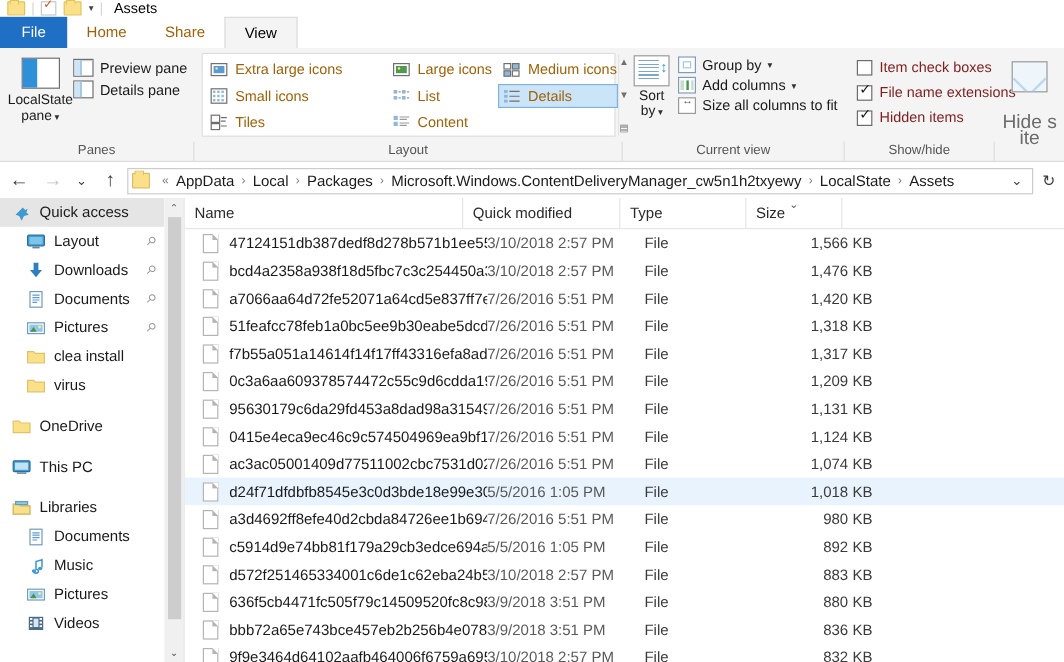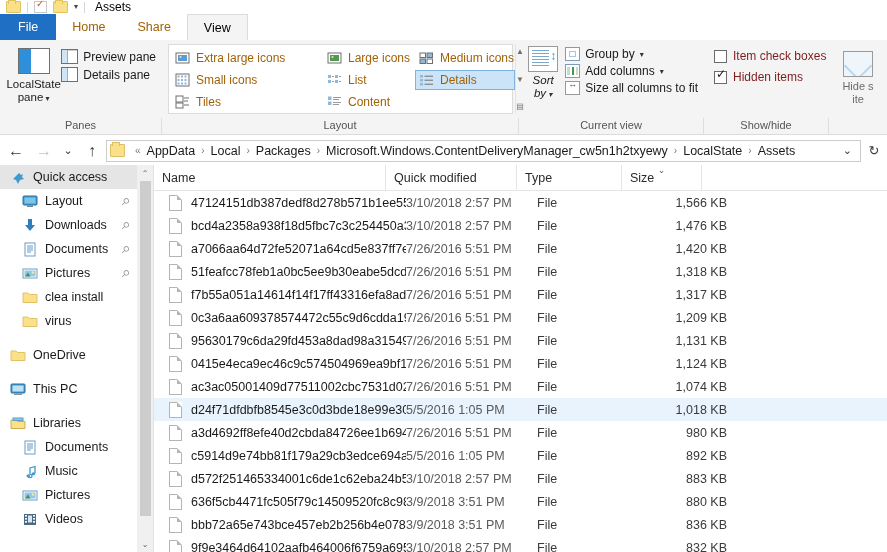--- a/index.html
+++ b/index.html
@@ -88,21 +88,21 @@
   .lcol.c3 { width: 100px; }
   .litem { display: flex; align-items: center; gap: 6px; height: 20px; padding: 0 4px; font-size: 12px; color: #a16207; cursor: default; white-space: nowrap; }
   .litem.sel { background: #cce4f7; border: 1px solid #7eb4e2; padding: 0 3px; }
   .vicon { width: 15px; height: 14px; flex-shrink: 0; }
   .layout-scroll { width: 15px; border-left: 1px solid #e4e4e4; display: flex; flex-direction: column; justify-content: space-between; align-items: center; padding: 2px 0; }
   .layout-scroll span { font-size: 8px; color: #707070; line-height: 9px; }
 
   
   .g-view { width: 185px; }
   .sortbtn { width: 44px; display: flex; flex-direction: column; align-items: center; padding-top: 2px; cursor: default; }
-  .sortbtn .lbl { font-size: 11.5px; line-height: 13px; text-align: center; margin-top: 2px; color: #1a1a1a; font-style: italic; }
+  .sortbtn .lbl { font-size: 11.5px; line-height: 13px; text-align: center; margin-top: 2px; color: #1a1a1a; }
   .ico-sort { width: 30px; height: 26px; border: 1px solid #9a9a9a; background: #fff; position: relative; }
   .ico-sort:before { content:""; position:absolute; left:3px; top:3px; right:8px; bottom:3px;
     background: repeating-linear-gradient(to bottom, #7ba7cc 0 1px, transparent 1px 3px); }
   .ico-sort:after { content:"↕"; position:absolute; right:1px; top:3px; font-size:12px; color:#3f9ad0; line-height:1; }
   .viewcol { display: flex; flex-direction: column; gap: 3px; padding-top: 3px; padding-left: 4px; }
   .ico-groupby { width:15px; height:14px; border:1px solid #7f9db9; background:#fff; flex-shrink:0; position:relative; }
   .ico-groupby:after { content:""; position:absolute; left:3px; top:3px; right:3px; bottom:3px; border:1px solid #a9c6e0; }
   .ico-addcol { width:15px; height:14px; border:1px solid #7f9db9; background:#fff; flex-shrink:0; display:flex; }
   .ico-addcol i { display:block; width:4px; margin:2px 1px; background:#3f9a4e; }
   .ico-addcol u { display:block; width:4px; margin:2px 1px; background:#c9dcc9; }
@@ -112,21 +112,21 @@
 
   
   .g-show { width: 125px; }
   .chkrow { display: flex; align-items: center; gap: 6px; height: 20px; font-size: 12px; color: #7f1d1d; white-space: nowrap; cursor: default; }
   .chkbox { width: 13px; height: 13px; border: 1px solid #6b6b6b; background: #fff; flex-shrink: 0; position: relative; }
   .chkbox.on:after { content:"✓"; position:absolute; left:1px; top:-4px; font-size:12px; color:#1a1a1a; line-height:1; }
   .g-hide { width: 58px; }
   .hidebtn { display: flex; flex-direction: column; align-items: center; padding-top: 3px; width: 100%; cursor: default; }
   .ico-hide { width: 30px; height: 26px; border: 1px solid #9a9a9a; background: #eef5fb; position: relative; overflow: hidden; }
   .ico-hide:after { content:""; position:absolute; left:4px; top:4px; width:18px; height:18px; border-left:2px solid #bcd7ee; border-bottom:2px solid #bcd7ee; transform: rotate(-45deg); }
-  .hidebtn .lbl { font-size: 11px; color: #6b6b6b; text-align: center; line-height: 13px; margin-top: 3px; white-space: nowrap; }
+  .hidebtn .lbl { font-size: 16px; color: #6b6b6b; text-align: center; line-height: 13px; margin-top: 19px; white-space: nowrap; }
 
   
   .addressbar {
     position: absolute; left: 0; top: 136px; width: 887px; height: 29px;
     background: #ffffff; display: flex; align-items: center; padding: 0 2px;
   }
   .navbtn { width: 28px; height: 26px; display:flex; align-items:center; justify-content:center; font-size: 16px; color: #3a3a3a; cursor: default; }
   .navbtn.dim { color: #c3c3c3; }
   .navbtn.small { width: 20px; font-size: 11px; color: #3a3a3a; }
   .crumbbox {
@@ -392,20 +392,24 @@
       </div>
       <div class="group-label">Current view</div>
     </div>
 
     <div class="group g-show">
       <div class="group-body" style="padding-top:6px; padding-left:10px;">
         <div style="display:flex;flex-direction:column;gap:1px;">
           <div class="chkrow">
             <span class="chkbox"></span>
             <span>Item check boxes</span>
+          </div>
+          <div class="chkrow">
+            <span class="chkbox on"></span>
+            <span>File name extensions</span>
           </div>
           <div class="chkrow">
             <span class="chkbox on"></span>
             <span>Hidden items</span>
           </div>
         </div>
       </div>
       <div class="group-label">Show/hide</div>
     </div>
 

